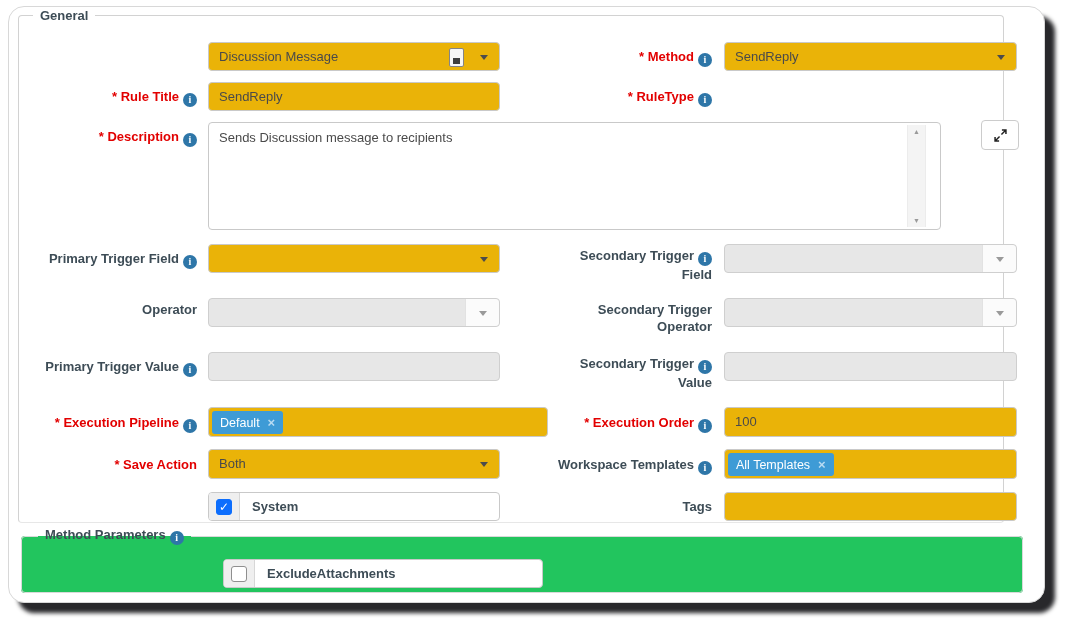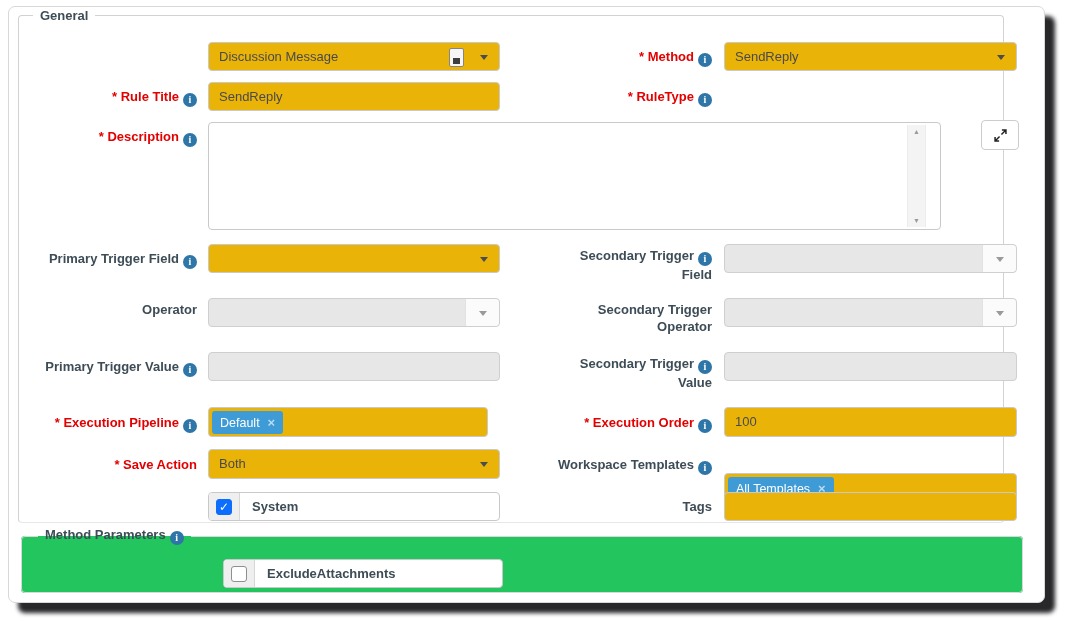--- a/index.html
+++ b/index.html
@@ -1,19 +1,19 @@
 <!DOCTYPE html>
 <html style="--required_red: #e20000; --label_dark: #3d4c56; --info_blue: #2e76a8; --tag_blue: #3e9bd6; --checkbox_blue: #0d6efd;"><head>
 <meta charset="utf-8">
 <style>
   html,body{margin:0;padding:0;background:#fff;}
   body{font-family:"Liberation Sans","DejaVu Sans",sans-serif;}
   #stage{position:relative;width:1068px;height:622px;background:#fff;overflow:hidden;}
   #card{position:absolute;left:8px;top:6px;width:1037px;height:597px;background:#fff;
-        border:1px solid #d8d8d8;border-radius:7px;
+        border:1px solid #d8d8d8;border-radius:16px;
         box-shadow:10px 10px 4px rgba(2,2,6,0.85);box-sizing:border-box;}
   fieldset{position:absolute;margin:0;padding:0;box-sizing:border-box;}
   #fs-general{left:9px;top:1px;width:986px;height:515px;border:1px solid #d2d2d2;
         border-bottom-color:#e7e7e7;border-radius:4px;background:transparent;}
   #fs-general>legend{margin-left:14px;padding:0 7px;font-size:13px;font-weight:bold;
         color:var(--label_dark,#3d4c56);}
   #fs-params{left:12px;top:520px;width:1002px;height:66px;border:1px solid #d9d9d9;
         border-radius:4px;background:#22c55e;}
   #fs-params>legend{margin-left:16px;padding:0 7px;font-size:13px;font-weight:bold;
         color:var(--label_dark,#3d4c56);background:transparent;}
@@ -90,20 +90,21 @@
     </div>
 
     <div class="lab lab-l" style="top:81px;"><span class="req">* Rule Title</span><span class="info">i</span></div>
     <div class="ctrl" style="left:199px;top:75px;width:292px;">
       <span class="val">SendReply</span>
     </div>
     <div class="lab lab-r" style="top:81px;"><span class="req">* RuleType</span><span class="info">i</span></div>
 
     <div class="lab lab-l" style="top:121px;"><span class="req">* Description</span><span class="info">i</span></div>
     <div class="descbox">
+      <span class="val">Sends Discussion message to recipients</span>
       <span class="vscroll">
         <span class="up">▲</span>
         <span class="dn">▼</span>
       </span>
     </div>
     <div class="expand-btn">
       <svg width="15" height="15" viewBox="0 0 16 16">
         <path d="M9.5 2.2 H13.8 V6.5 M13.8 2.2 L9 7 M6.5 13.8 H2.2 V9.5 M2.2 13.8 L7 9" stroke="#222" stroke-width="1.6" fill="none"></path>
       </svg>
     </div>
@@ -150,38 +151,38 @@
     </div>
     <div class="lab lab-r" style="top:348px;">
       <div><span>Secondary Trigger</span><span class="info">i</span></div>
       <div>Value</div>
     </div>
     <div class="ctrl disabled" style="left:715px;top:345px;width:293px;">
       <span class="val"></span>
     </div>
 
     <div class="lab lab-l" style="top:407px;"><span class="req">* Execution Pipeline</span><span class="info">i</span></div>
-    <div class="ctrl tagbox" style="left:199px;top:400px;width:280px;">
+    <div class="ctrl tagbox" style="left:199px;top:400px;width:340px;">
       <span class="tag">
         <span>Default</span>
         <span class="x">×</span>
       </span>
     </div>
     <div class="lab lab-r" style="top:407px;"><span class="req">* Execution Order</span><span class="info">i</span></div>
     <div class="ctrl" style="left:715px;top:400px;width:293px;height:30px;padding-left:36px;">
       <span class="val" style="line-height:28px;">100</span>
     </div>
 
     <div class="lab lab-l" style="top:449px;"><span class="req">* Save Action</span></div>
     <div class="ctrl" style="left:199px;top:442px;width:292px;height:30px;">
       <span class="val" style="line-height:28px;">Both</span>
       <span class="arrow"></span>
     </div>
     <div class="lab lab-r" style="top:449px;"><span>Workspace Templates</span><span class="info">i</span></div>
-    <div class="ctrl tagbox" style="left:715px;top:442px;width:293px;margin-top:24px;">
+    <div class="ctrl tagbox" style="left:715px;top:442px;width:293px;">
       <span class="tag">
         <span>All Templates</span>
         <span class="x">×</span>
       </span>
     </div>
 
     <div class="cbgroup" style="left:199px;top:485px;width:292px;">
       <span class="cbseg">
         <span class="cb checked">
             <span class="check">✓</span>
@@ -190,21 +191,21 @@
       <span class="cblabel">System</span>
     </div>
     <div class="lab lab-r" style="top:491px;"><span>Tags</span></div>
     <div class="ctrl" style="left:715px;top:485px;width:293px;">
       <span class="val"></span>
     </div>
 
     <fieldset id="fs-params">
       <legend><span>Method Parameters</span><span class="info">i</span></legend>
     </fieldset>
-    <div class="cbgroup" style="left:214px;top:552px;width:280px;background:#fff;">
+    <div class="cbgroup" style="left:214px;top:552px;width:320px;background:#fff;">
       <span class="cbseg">
         <span class="cb"></span>
       </span>
       <span class="cblabel">ExcludeAttachments</span>
     </div>
 
   </div>
 </div>
 
 </body></html>

